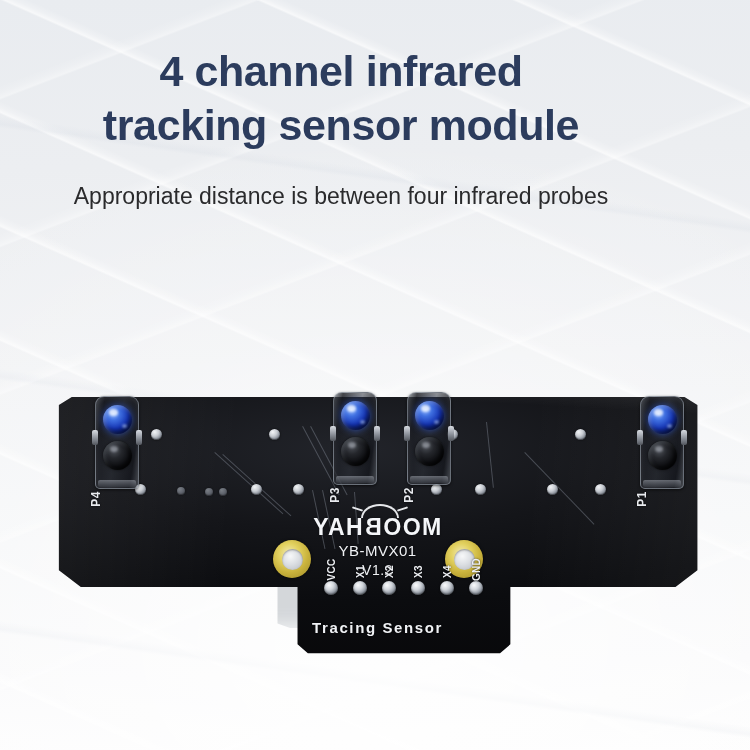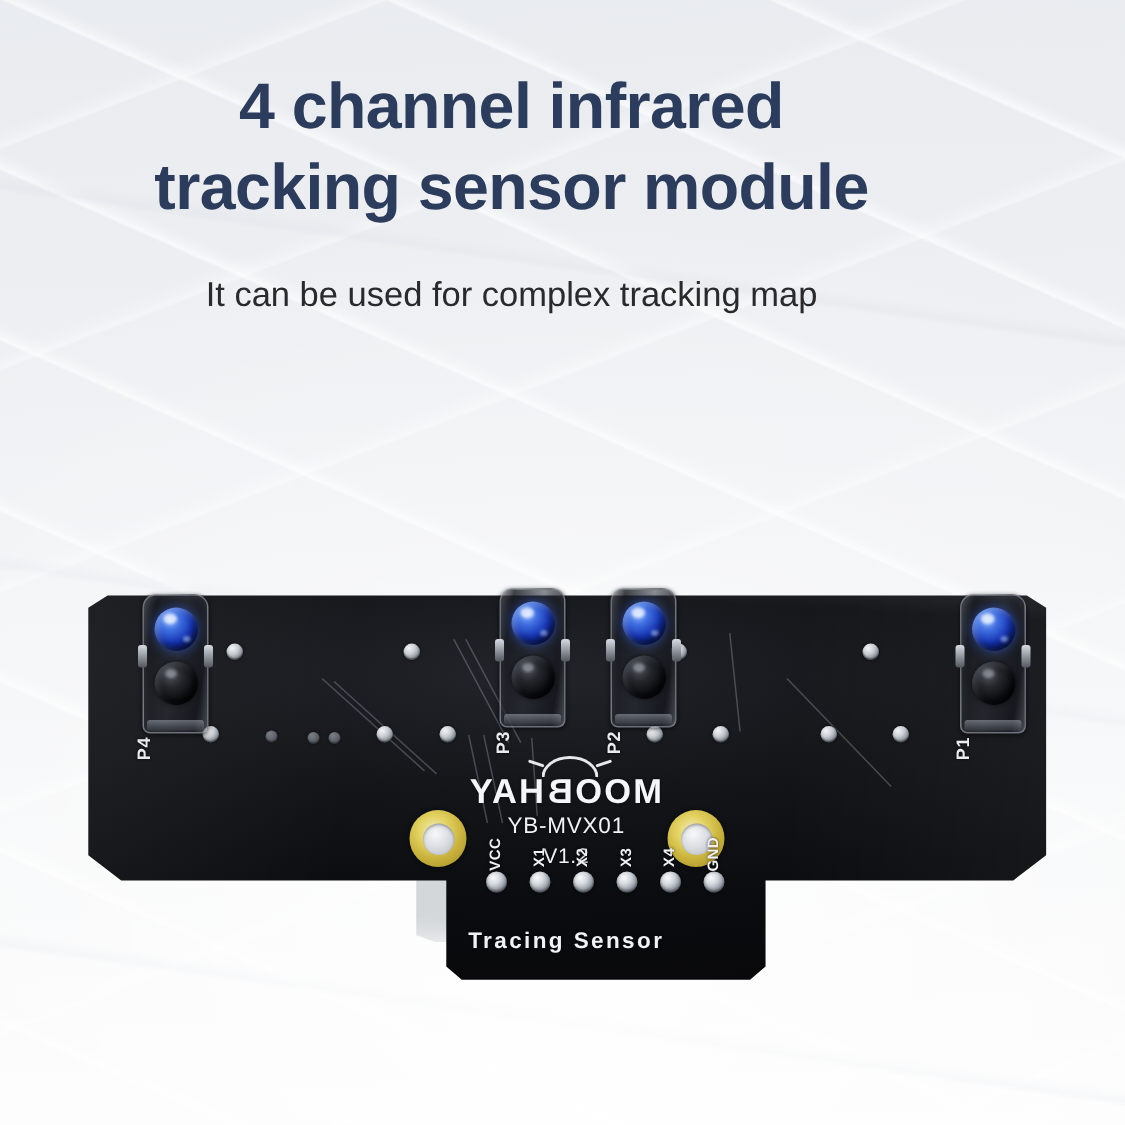--- a/index.html
+++ b/index.html
@@ -371,21 +371,21 @@
   <div class="tex tex-b"></div>
   <div class="tex tex-c"></div>
   <div class="vig"></div>
 
   <div class="headings">
     <h1 class="title">
       <span>4 channel infrared</span>
       <span class="l2">tracking sensor module</span>
     </h1>
     <p class="subtitle">
-      <span class="s2">It can be used for complex tracking map</span>
+      <span>Appropriate distance is between four infrared probes</span>
     </p>
   </div>
 
   <div id="board-wrap">
     <div class="board-shadow"></div>
 
     <div class="board">
       <div class="board-sheen"></div>
 
       <div class="trace" style="left:160px;top:60px;width:92px;height:1px;transform:rotate(42deg);"></div>

